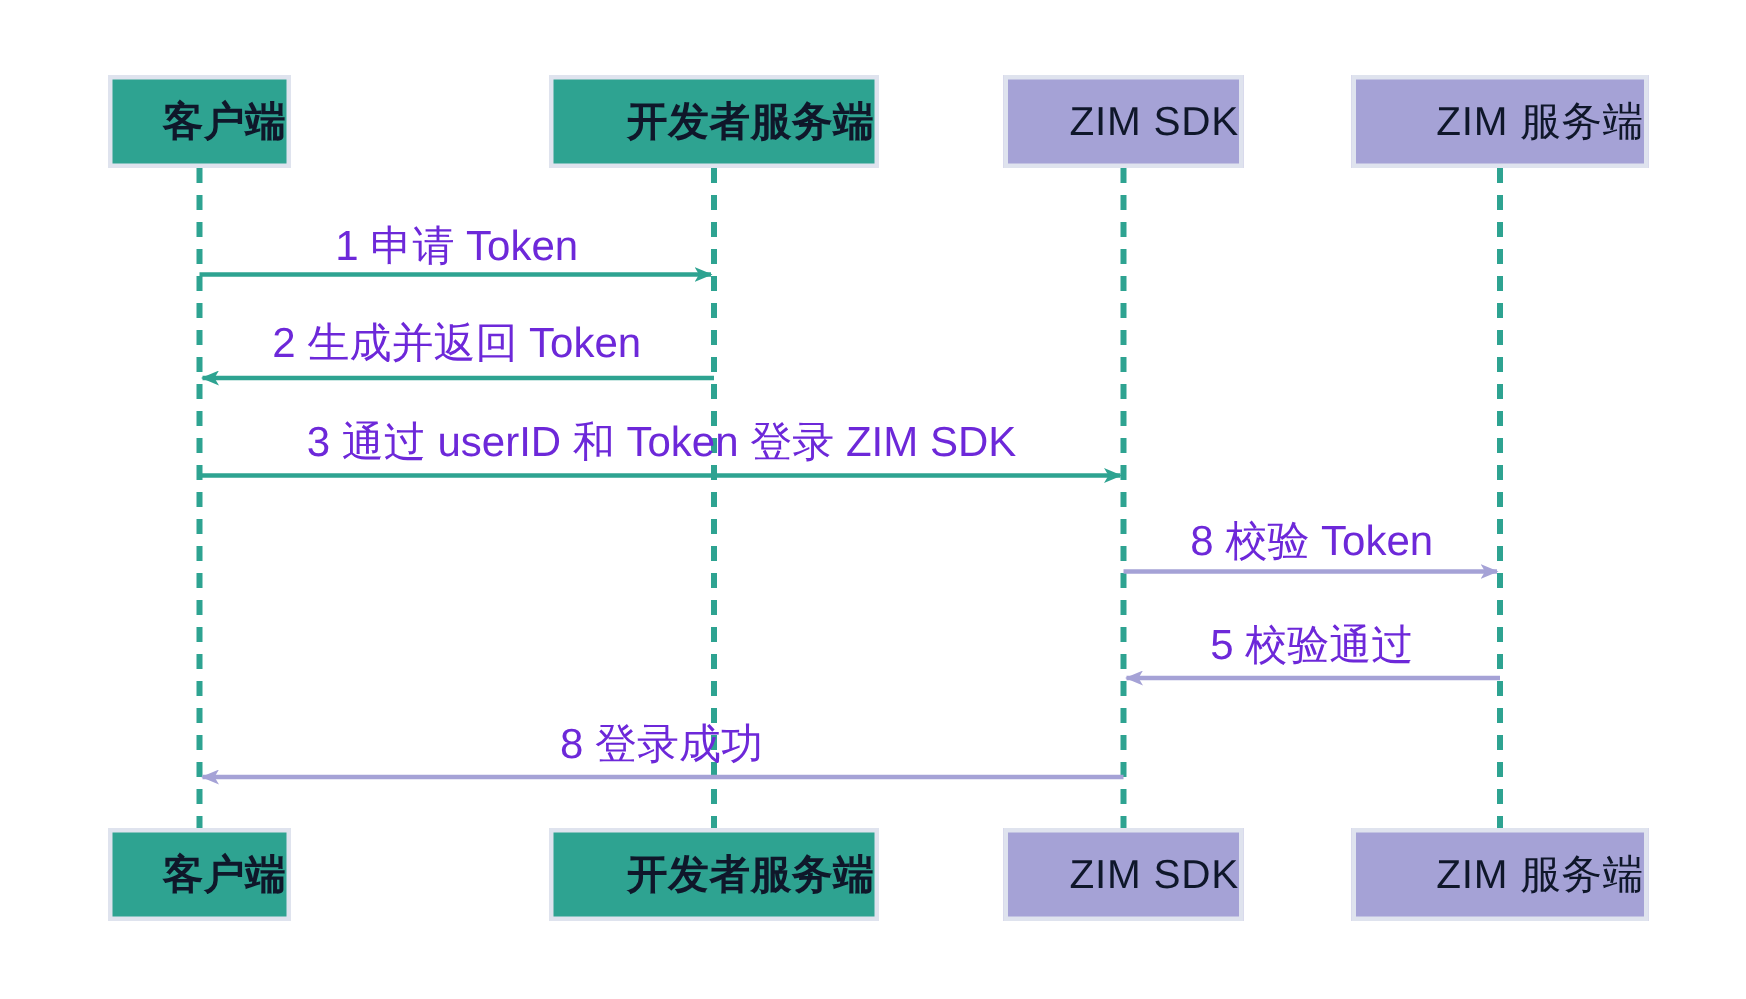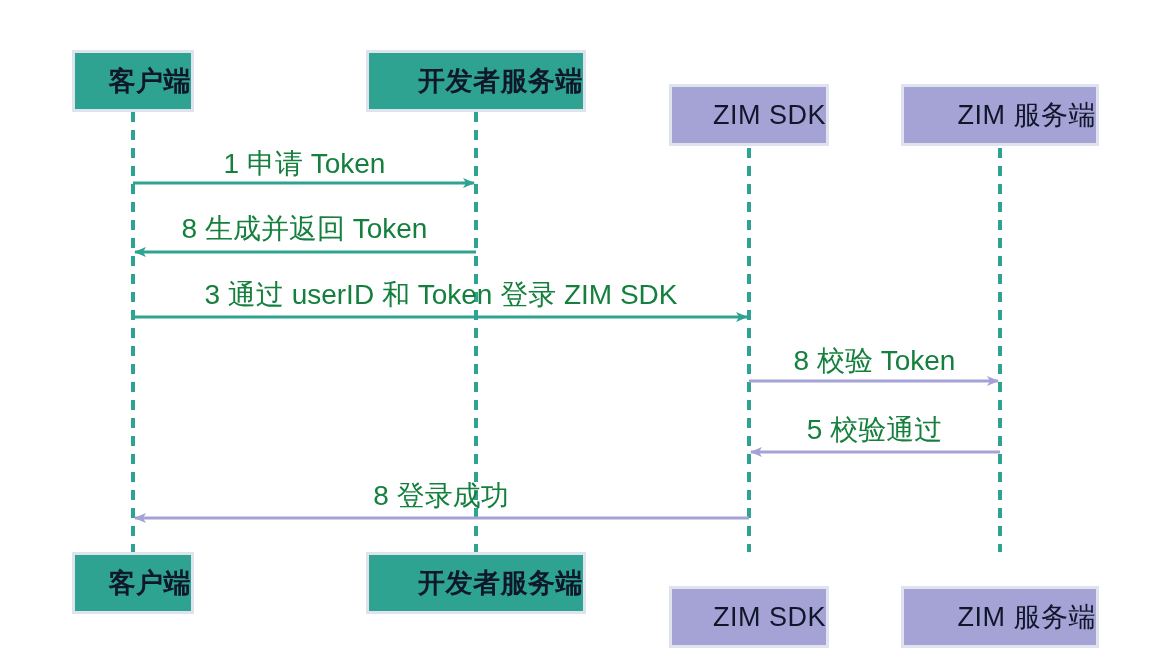--- a/index.html
+++ b/index.html
@@ -32,24 +32,24 @@
     align-items: center;
     justify-content: flex-end;
     color: #0f172a;
     font-size: 27px;
     font-weight: bold;
     letter-spacing: 0.5px;
     line-height: 1;
     white-space: nowrap;
   }
   .actor-box.teal { background: #2ea391; }
-  .actor-box.purple { background: #a5a2d6; font-weight: normal; margin-top: 34px; }
+  .actor-box.purple { background: #a5a2d6; font-weight: normal; }
   .msg-label {
     position: absolute;
-    color: #15803d;
+    color: #6d28d9;
     font-size: 28px;
     line-height: 1;
     white-space: nowrap;
     text-align: center;
     transform: translateX(-50%);
   }
 </style>
 </head>
 <body>
 
@@ -103,20 +103,20 @@
       </div>
       <div class="actor-box purple" style="left: 669px; top: 552px; width: 160px; height: 62px;">
         <span>ZIM SDK</span>
       </div>
       <div class="actor-box purple" style="left: 901px; top: 552px; width: 198px; height: 62px;">
         <span>ZIM 服务端</span>
       </div>
     </div>
   <div id="message-labels">
       <div class="msg-label" style="left: 304.5px; top: 150px;">1 申请 Token</div>
-      <div class="msg-label" style="left: 304.5px; top: 215px;">8 生成并返回 Token</div>
+      <div class="msg-label" style="left: 304.5px; top: 215px;">2 生成并返回 Token</div>
       <div class="msg-label" style="left: 441px; top: 281px; text-align: right;">3 通过 userID 和 Token 登录 ZIM SDK</div>
       <div class="msg-label" style="left: 874.5px; top: 347px;">8 校验 Token</div>
       <div class="msg-label" style="left: 874.5px; top: 416px;">5 校验通过</div>
       <div class="msg-label" style="left: 441px; top: 482px;">8 登录成功</div>
     </div>
 
 </div>
 
 </body></html>

